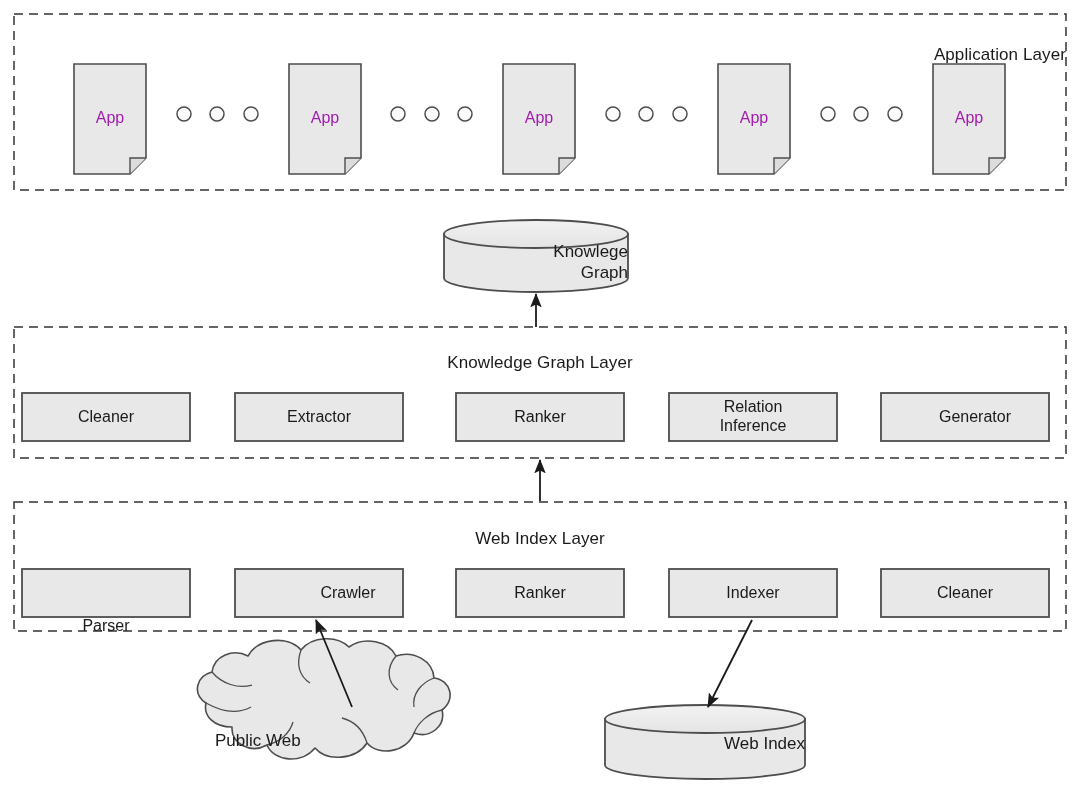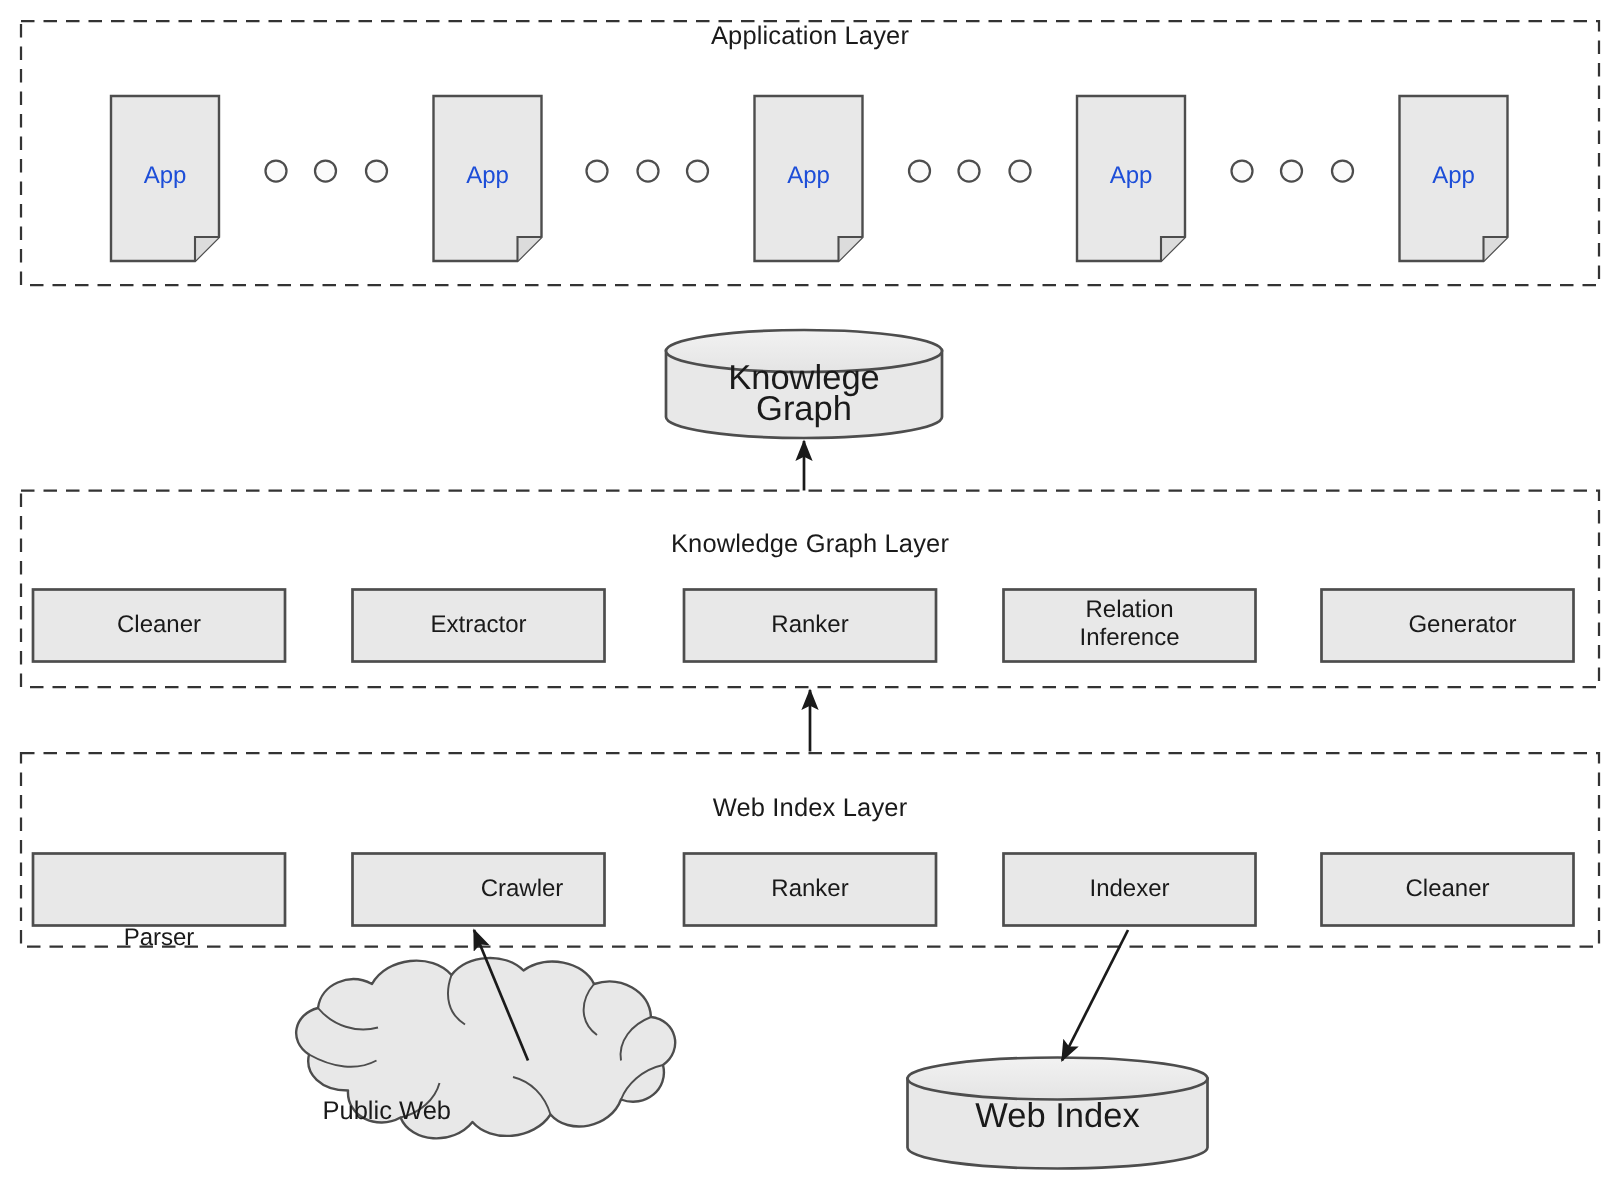--- a/index.html
+++ b/index.html
@@ -40,28 +40,28 @@
     font-size: 16px;
     color: #1a1a1a;
     line-height: 19px;
     white-space: pre-line;
     pointer-events: none;
   }
   .app-label {
     position: absolute;
     text-align: center;
     font-size: 16px;
-    color: #1d4ed8;
+    color: #a21caf;
     white-space: nowrap;
     pointer-events: none;
   }
   .cyl-label {
     position: absolute;
-    text-align: center;
-    font-size: 23px;
+    text-align: right;
+    font-size: 17px;
     color: #1a1a1a;
     line-height: 21px;
     white-space: pre-line;
     pointer-events: none;
   }
   .cloud-label {
     position: absolute;
     text-align: left;
     font-size: 17px;
     color: #1a1a1a;
@@ -183,21 +183,21 @@
 
     <g id="arrow-lines">
         <line x1="536" y1="327" x2="536" y2="294" stroke="#1a1a1a" stroke-width="1.8" marker-end="url(#arrowhead)"></line>
         <line x1="540" y1="501" x2="540" y2="460" stroke="#1a1a1a" stroke-width="1.8" marker-end="url(#arrowhead)"></line>
         <line x1="352" y1="707" x2="316" y2="620" stroke="#1a1a1a" stroke-width="1.8" marker-end="url(#arrowhead)"></line>
         <line x1="752" y1="620" x2="708" y2="707" stroke="#1a1a1a" stroke-width="1.8" marker-end="url(#arrowhead)"></line>
       </g>
   </svg>
 
   <div id="text-overlays">
-      <div class="layer-title" style="left: 14px; top: 14px; width: 1052px;">Application Layer</div>
+      <div class="layer-title" style="left: 14px; top: 45px; width: 1052px; text-align: right;">Application Layer</div>
       <div class="layer-title" style="left: 14px; top: 353px; width: 1052px;">Knowledge Graph Layer</div>
       <div class="layer-title" style="left: 14px; top: 529px; width: 1052px;">Web Index Layer</div>
       <div class="app-label" style="left: 74px; top: 109px; width: 72px;">App</div>
       <div class="app-label" style="left: 289px; top: 109px; width: 72px;">App</div>
       <div class="app-label" style="left: 503px; top: 109px; width: 72px;">App</div>
       <div class="app-label" style="left: 718px; top: 109px; width: 72px;">App</div>
       <div class="app-label" style="left: 933px; top: 109px; width: 72px;">App</div>
       <div class="node-label" style="left: 22px; top: 407px; width: 168px;">Cleaner</div>
       <div class="node-label" style="left: 235px; top: 407px; width: 168px;">Extractor</div>
       <div class="node-label" style="left: 456px; top: 407px; width: 168px;">Ranker</div>

